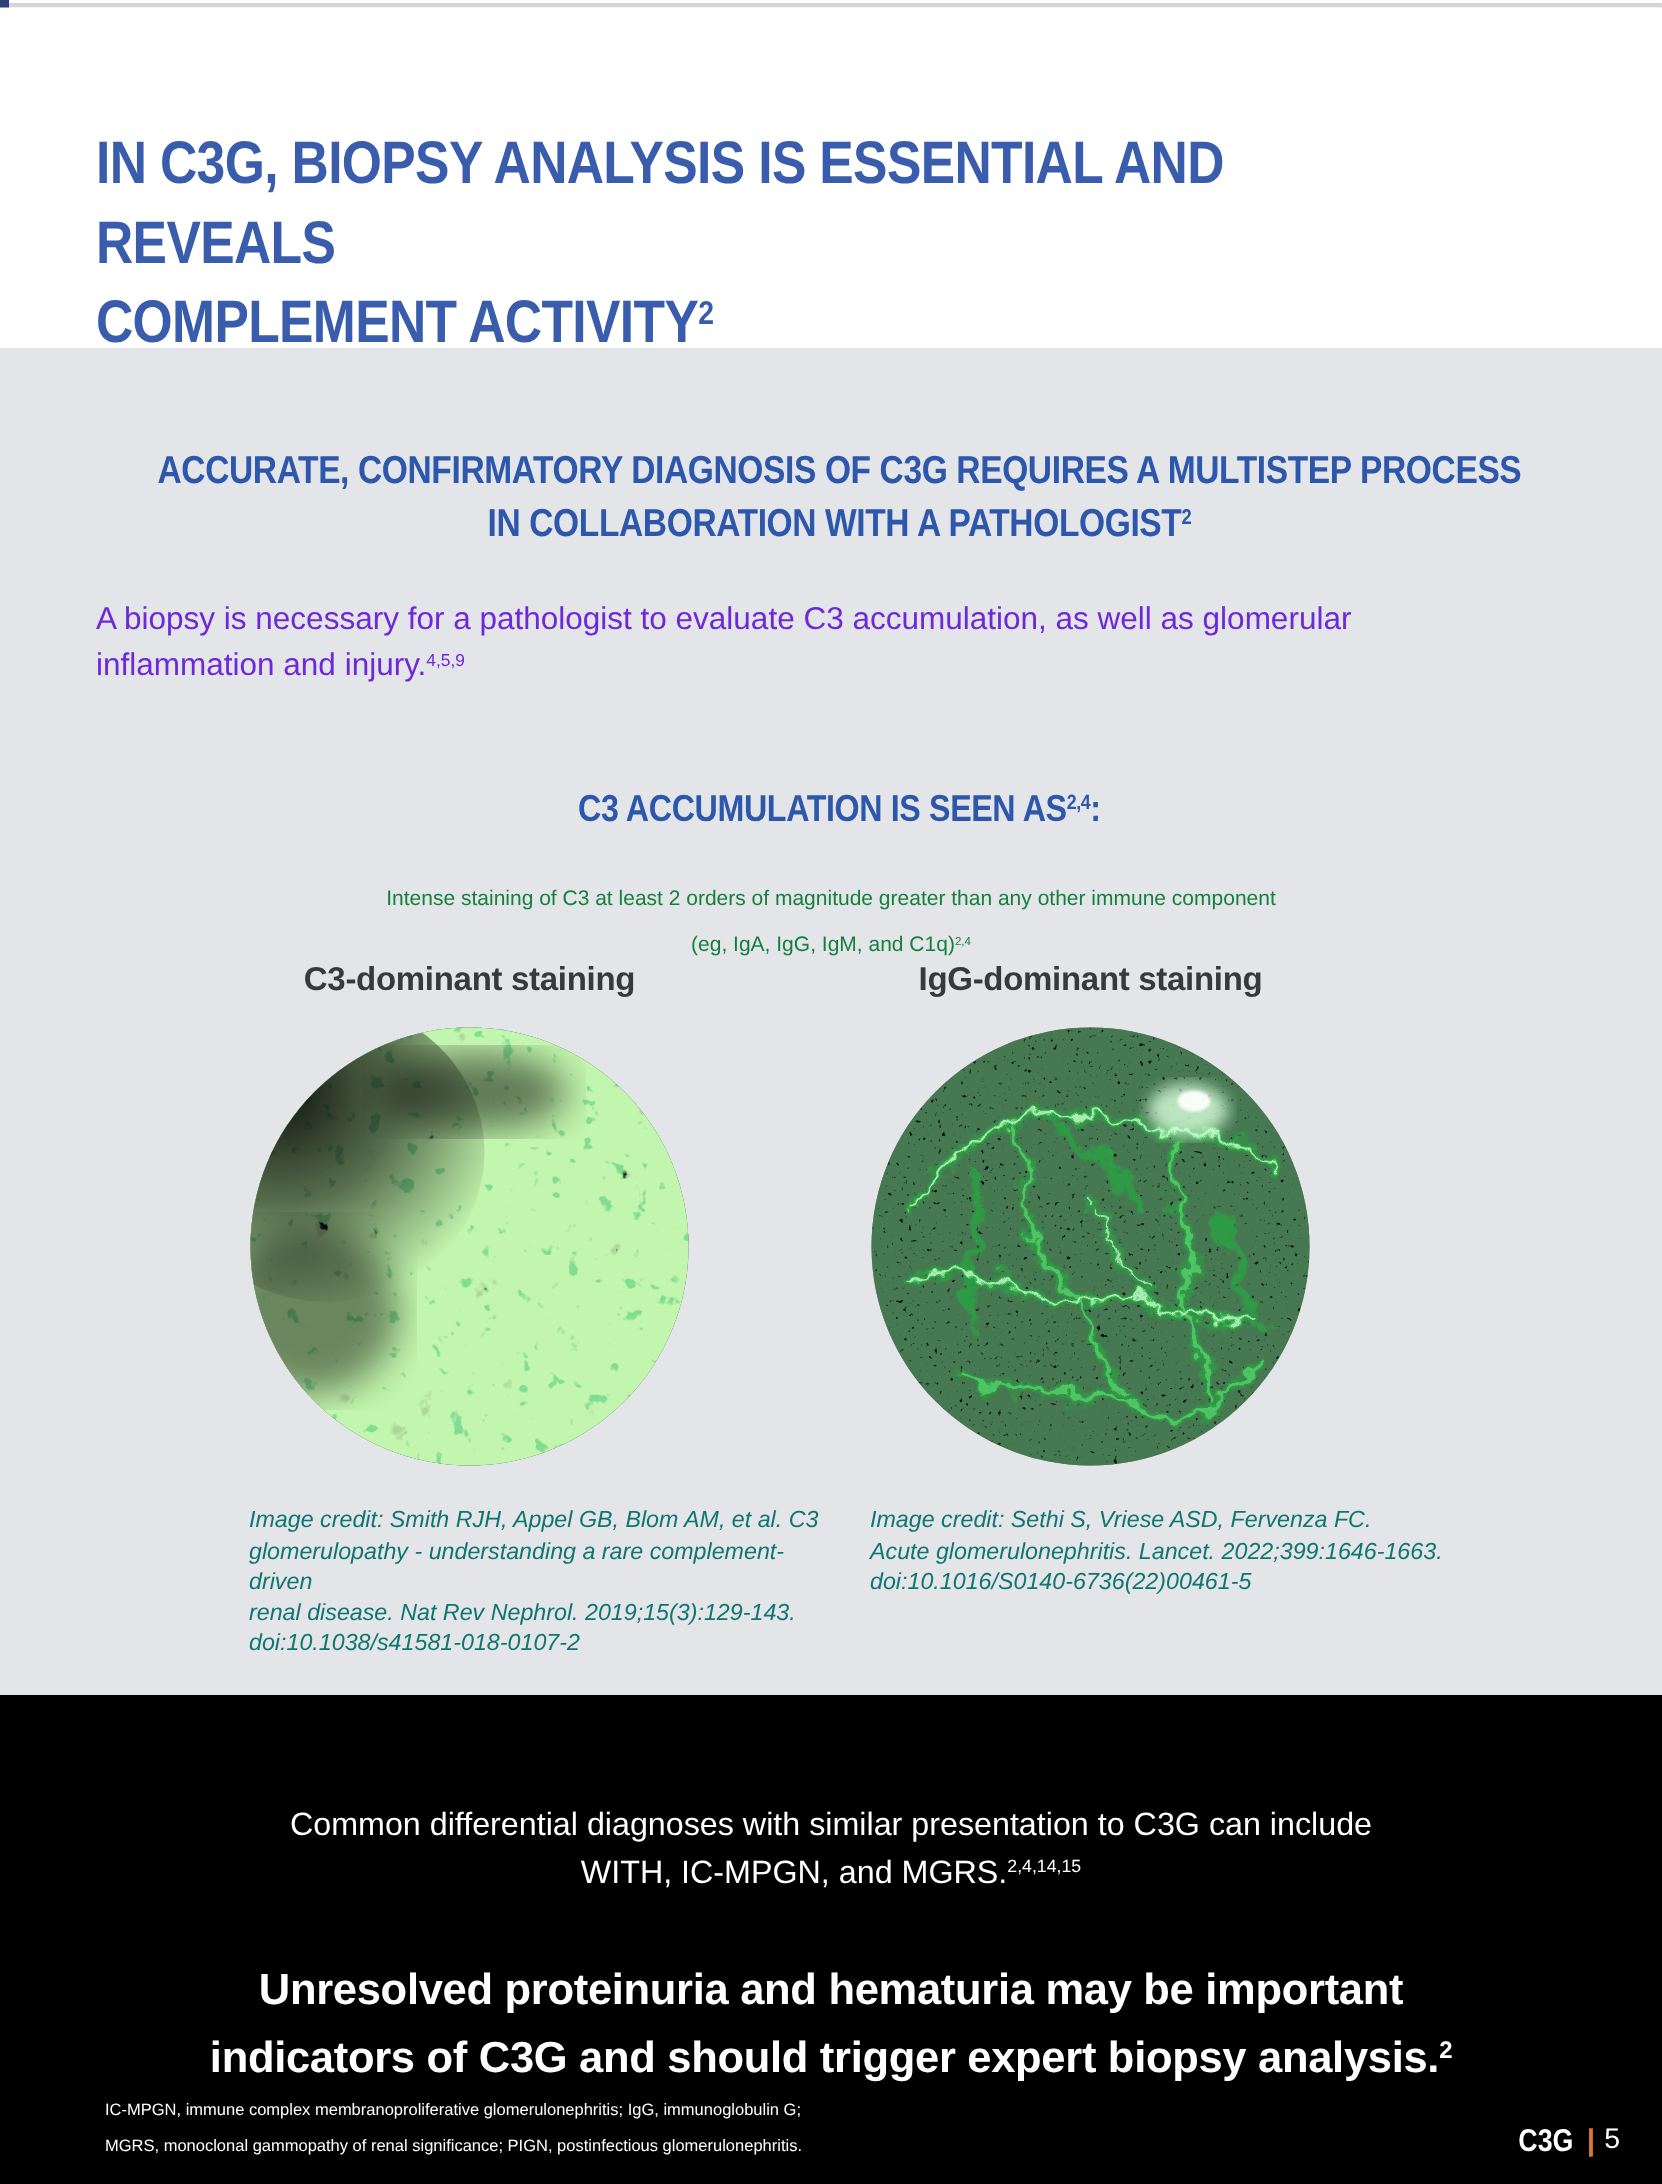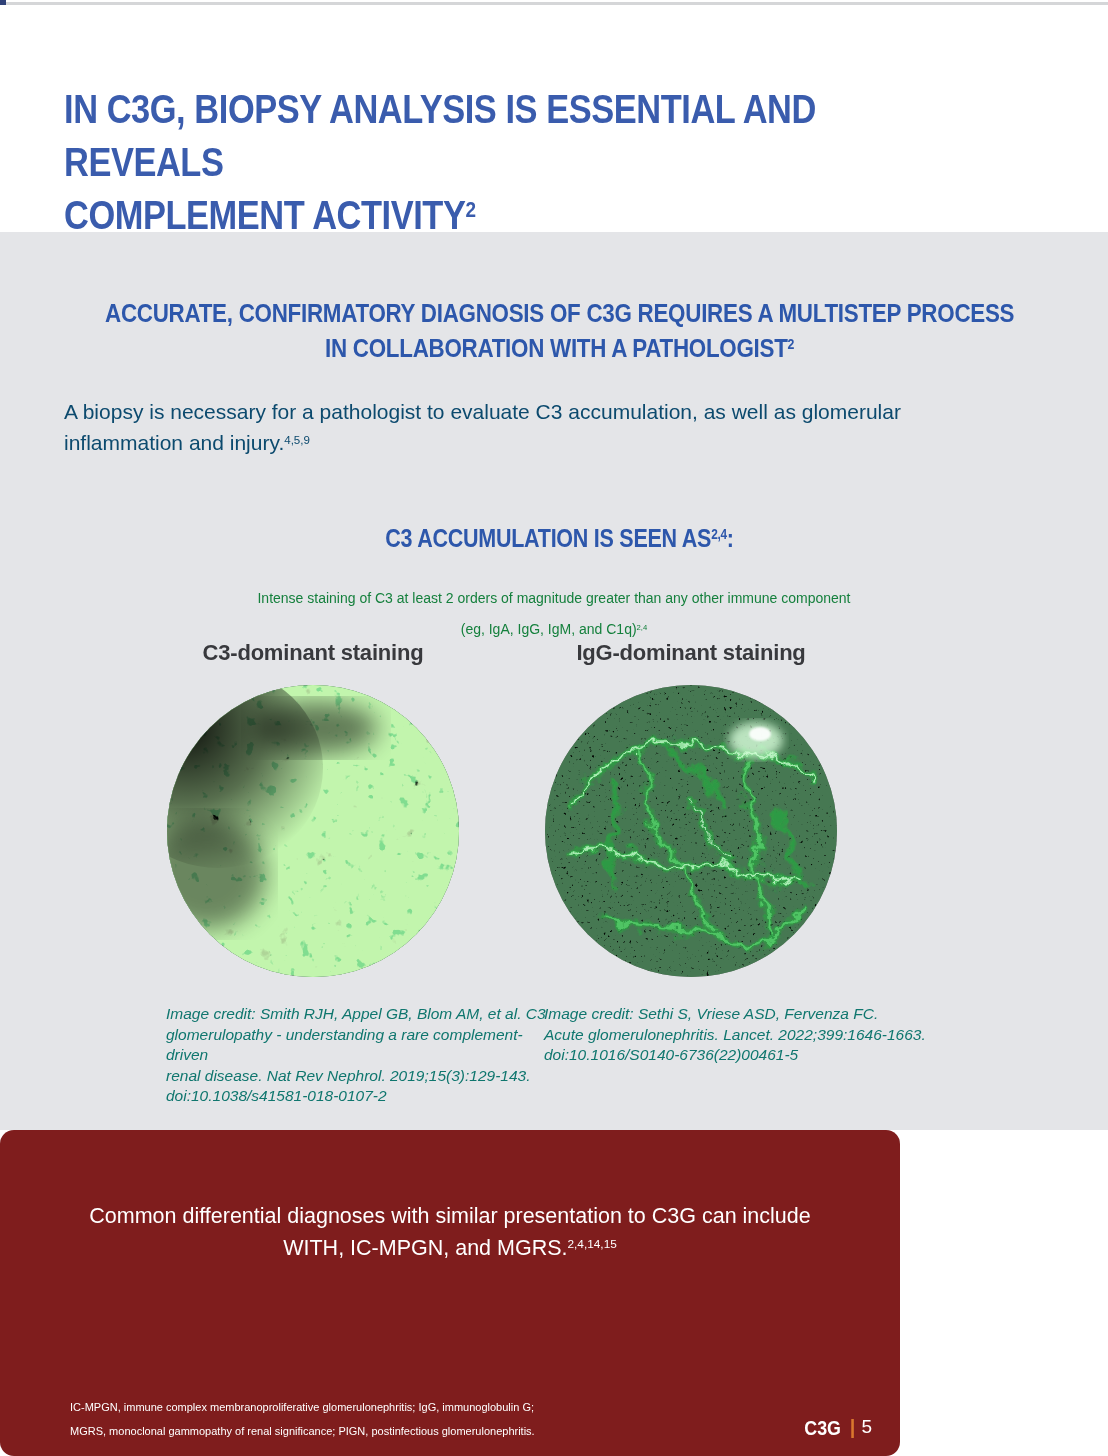--- a/index.html
+++ b/index.html
@@ -27,42 +27,42 @@
     position:absolute; top:232px; left:0; width:1108px; height:898px;
     background:#e4e5e8; color:#3e4045;
   }
   .h2-blue, .h3-blue {
     text-align:center; color:#2d57ab; font-weight:bold; letter-spacing:-0.3px;padding-left:12px;
   }
   .h2-blue { margin-top:64px; font-size:26px; line-height:35px; }
   .h3-blue { margin-top:60px; font-size:25px; line-height:32px; }
 
   .body-left {
-    margin:26px 64px 0 64px; font-size:21px; line-height:31px; color:#0c4a6e;
+    margin:26px 64px 0 64px; font-size:21px; line-height:31px; color:#6d28d9;
   }
   .body-center {
     margin:24px 40px 0 40px; text-align:center; font-size:14px; line-height:31px; color:#15803d;
   }
 
-  .figures-row { position:absolute; top:408px; left:166px; display:flex; gap:84px; }
+  .figures-row { position:absolute; top:408px; left:166px; display:flex; gap:120px; }
   .figure { width:294px; }
   .figure-label {
     text-align:center; font-size:22px; font-weight:bold; color:#38393d;
     margin-bottom:18px; letter-spacing:-0.2px;
   }
   .micrograph { display:block; border-radius:50%; }
   .credit {
     margin-top:26px; width:396px; font-style:italic; font-size:15.5px;
     line-height:20.5px; color:#0f766e;
   }
   .lines { white-space:pre-line; }
 
   .blue-band {
-    position:absolute; top:1130px; left:0; width:900px; height:326px;
-    background:#7f1d1d; color:#ffffff;border-radius:14px;
+    position:absolute; top:1130px; left:0; width:1108px; height:326px;
+    background:#000000; color:#ffffff;
   }
   .callout-small {
     padding-top:48px; text-align:center; font-size:21.5px; line-height:32px;
   }
   .callout-big {
     margin-top:38px; text-align:center; font-size:29px; line-height:45px;
     font-weight:bold; letter-spacing:-0.2px;
   }
   .abbrev {
     position:absolute; left:70px; bottom:13px; font-size:11px; line-height:23.5px; color:#ffffff;
@@ -216,20 +216,24 @@
     </div>
 
   </div>
 </div>
 
 <div class="blue-band">
   <p class="callout-small">
     <span>Common differential diagnoses with similar presentation to C3G can include</span><br>
     <span>WITH, IC-MPGN,  and MGRS.</span><sup>2,4,14,15</sup>
   </p>
+  <p class="callout-big">
+    <span>Unresolved proteinuria and hematuria may be important</span><br>
+    <span>indicators of C3G and should trigger expert biopsy analysis.</span><sup>2</sup>
+  </p>
 
   <div class="abbrev lines">IC-MPGN, immune complex membranoproliferative glomerulonephritis; IgG, immunoglobulin G;
 MGRS, monoclonal gammopathy of renal significance; PIGN, postinfectious glomerulonephritis.</div>
 
   <div class="page-tag">
     <span class="page-brand">C3G</span>
     <span class="page-divider-glyph">|</span>
     <span class="page-num">5</span>
   </div>
 </div>

